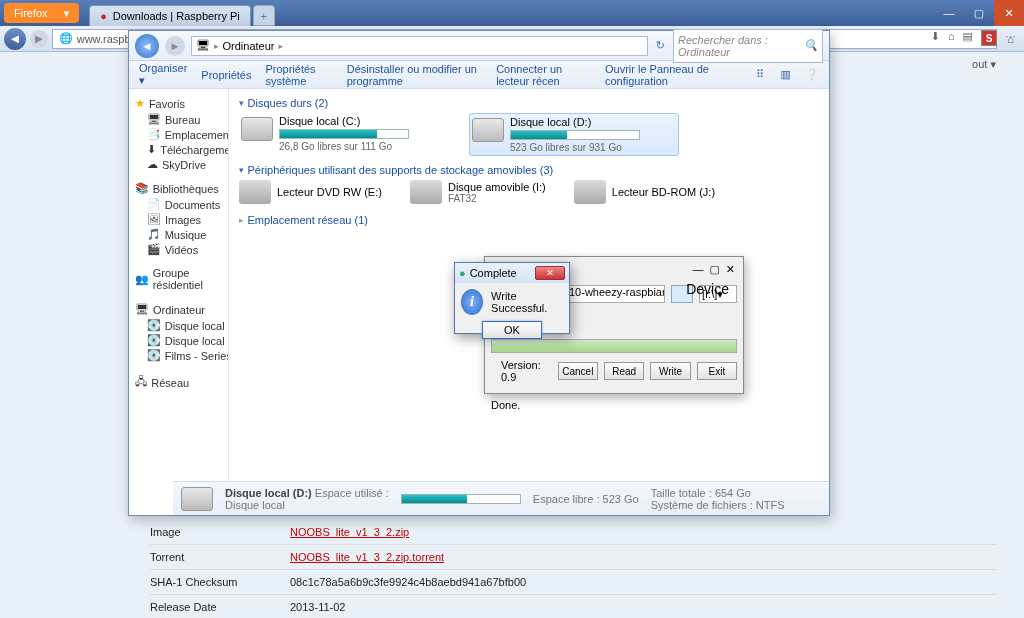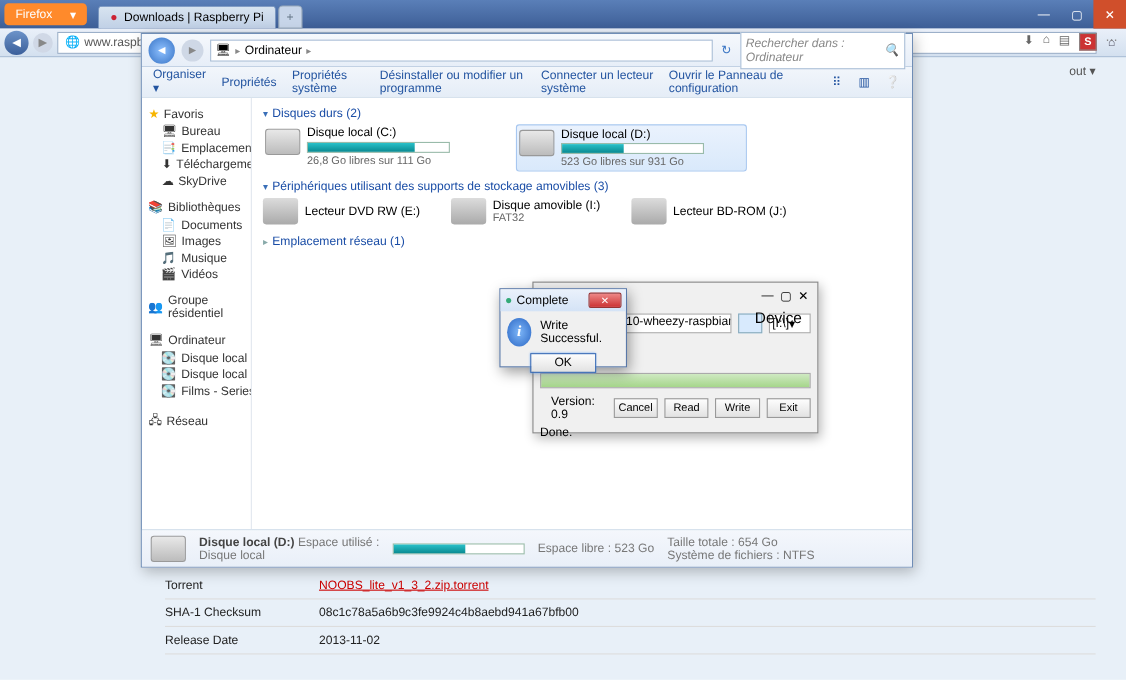--- a/index.html
+++ b/index.html
@@ -62,21 +62,21 @@
 .drv-bar { width:130px; height:10px; border:1px solid #9ba; background:#fff; margin:2px 0; position:relative; }
 .drv-bar .fill { height:100%; background:linear-gradient(#29c1c9,#0a8a91); }
 .drv-sub { color:#666; font-size:10px; }
 
 .periph { display:flex; gap:28px; }
 .per-item { display:flex; gap:6px; align-items:center; }
 .per-ico { width:32px; height:24px; background:linear-gradient(#dcdcdc,#aaa); border-radius:3px; }
 .per-txt { font-size:11px; }
 .per-txt .sub { color:#666; font-size:10px; }
 
-.exp-status { height:34px; border-top:1px solid #d3dfec; background:linear-gradient(#f4f7fc,#e9eff8); display:flex; align-items:center; gap:12px; padding:0 8px; font-size:11px; color:#444; }
+.exp-status { height:34px; border-top:1px solid #d3dfec; background:linear-gradient(#f4f7fc,#e9eff8); display:flex; align-items:center; gap:12px; padding:0 8px; font-size:11px; color:#444;margin-left:44px; }
 .exp-status .ico { width:32px; height:24px; background:linear-gradient(#e8e8e8,#bcbcbc); border:1px solid #999; border-radius:3px; }
 .stat-bar { width:120px; height:10px; border:1px solid #9ba; background:#fff; }
 .stat-bar .fill { height:100%; background:linear-gradient(#29c1c9,#0a8a91); width:55%; }
 
 
 .writer { position:absolute; left:484px; top:256px; width:260px; height:138px; background:#f0f0f0; border:1px solid #888; box-shadow:2px 4px 10px rgba(0,0,0,.3); padding:6px; font-size:11px; }
 .wr-grp { display:flex; gap:6px; margin-top:22px; }
 .wr-path { flex:1; height:18px; border:1px solid #aaa; background:#fff; padding:0 3px; overflow:hidden; white-space:nowrap; }
 .wr-folder { width:22px; height:18px; border:1px solid #8ab; background:#d8eafd; }
 .wr-dev { width:38px; height:18px; border:1px solid #aaa; background:#fff; display:flex; align-items:center; padding:0 2px; }
@@ -135,20 +135,24 @@
   <span class="sq-ico">S</span>
   <span style="color:#888">⋯</span>
 </div>
 
 <div class="page-bg">
   <div style="position:absolute; right:0; top:-462px; color:#555;">
     <span>out</span>
     <span>▾</span>
   </div>
   <div class="page-row">
+      <div class="lbl">Image</div>
+      <div class="val"><a>NOOBS_lite_v1_3_2.zip</a></div>
+    </div>
+  <div class="page-row">
       <div class="lbl">Torrent</div>
       <div class="val"><a>NOOBS_lite_v1_3_2.zip.torrent</a></div>
     </div>
   <div class="page-row">
       <div class="lbl">SHA-1 Checksum</div>
       <div class="val">08c1c78a5a6b9c3fe9924c4b8aebd941a67bfb00</div>
     </div>
   <div class="page-row">
       <div class="lbl">Release Date</div>
       <div class="val">2013-11-02</div>
@@ -169,21 +173,21 @@
     <div class="exp-search">
       <span>Rechercher dans : Ordinateur</span>
       <span class="mag">🔍</span>
     </div>
   </div>
   <div class="exp-toolbar">
     <span><span>Organiser</span> ▾</span>
     <span>Propriétés</span>
     <span>Propriétés système</span>
     <span>Désinstaller ou modifier un programme</span>
-    <span>Connecter un lecteur système</span>
+    <span>Connecter un lecteur récen</span>
     <span>Ouvrir le Panneau de configuration</span>
     <span class="spacer"></span>
     <span class="tbicon">⠿</span>
     <span class="tbicon">▥</span>
     <span class="tbicon" style="color:#2a74d8">❔</span>
   </div>
   <div class="exp-body">
     <div class="exp-sidebar">
       <div class="sb-group">
         <div class="sb-head">
@@ -352,21 +356,21 @@
     <div class="wr-dev"><span>[I:\]</span> ▾</div>
   </div>
   <div class="wr-prog"></div>
   <div class="wr-bot">
     <span class="wr-ver">Version: 0.9</span>
     <div class="wr-btn">Cancel</div>
     <div class="wr-btn">Read</div>
     <div class="wr-btn">Write</div>
     <div class="wr-btn">Exit</div>
   </div>
-  <div style="margin-top:4px">Done.</div>
+  <div style="margin-top:16px">Done.</div>
 </div>
 
 <div class="dlg">
   <div class="dlg-title">
     <span style="color:#3a7">●</span>
     <span>Complete</span>
     <div class="x">✕</div>
   </div>
   <div class="dlg-body">
     <div class="dlg-ico">i</div>

